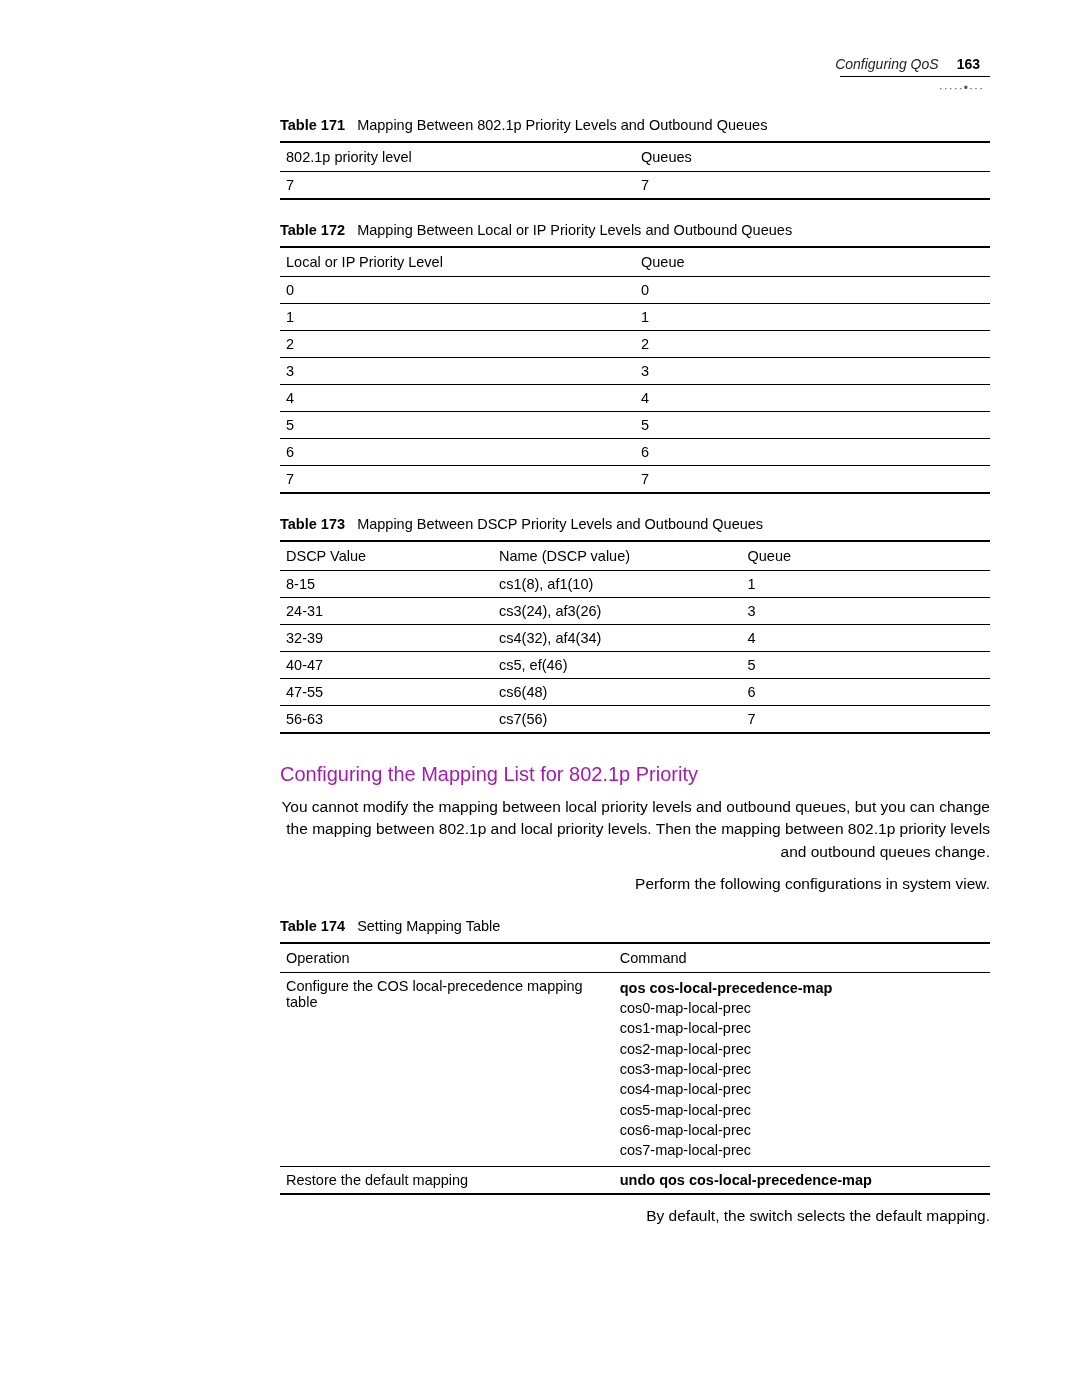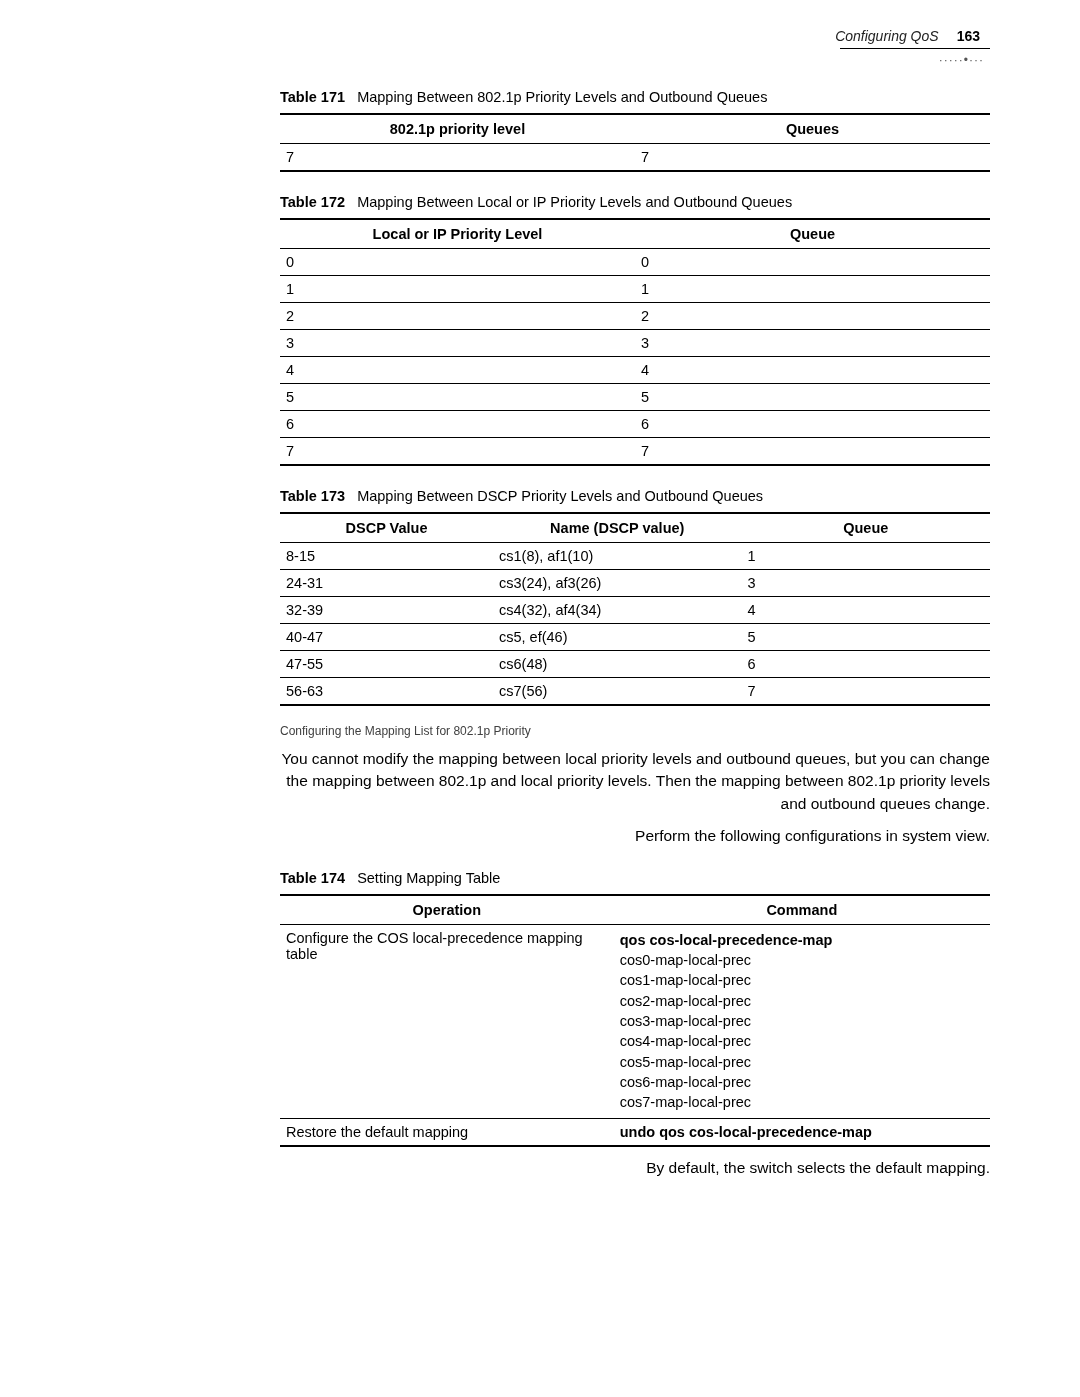--- a/index.html
+++ b/index.html
@@ -6,21 +6,21 @@
     margin: 0;
     padding: 0;
     font-family: "Helvetica Neue", Arial, sans-serif;
     color: #000;
     background: #fff;
   }
   .page {
     width: 1080px;
     min-height: 1397px;
     margin: 0 auto;
-    padding: 28px 90px 40px 90px;
+    padding: 56px 90px 40px 90px;
     box-sizing: border-box;
     position: relative;
   }
   .header-area {
     text-align: right;
     margin-bottom: 40px;
   }
   .header-line {
     display: flex;
     justify-content: flex-end;
@@ -61,37 +61,37 @@
     font-size: 14.5px;
     margin: 22px 0 8px 0;
   }
   .table-caption b { font-weight: bold; }
   table.data {
     width: 100%;
     border-collapse: collapse;
     font-size: 14.5px;
   }
   table.data th {
-    text-align: center;
-    font-weight: bold;
+    text-align: left;
+    font-weight: normal;
     padding: 6px 6px;
     border-top: 2px solid #000;
     border-bottom: 1.5px solid #000;
   }
   table.data td {
     padding: 5px 6px;
     border-bottom: 1px solid #000;
   }
   table.data tr:last-child td {
     border-bottom: 2px solid #000;
   }
   .subheading {
-    font-size: 12px;
-    margin: 18px 0 10px 0;
-    color: #404040;
+    font-size: 20px;
+    margin: 29px 0 10px 0;
+    color: #a21caf;
   }
   .body-text {
     font-size: 15.5px;
     line-height: 1.45;
     margin: 10px 0;
     text-align: right;
   }
   .cmd-bold { font-weight: bold; }
   .cmd-ital { }
   .cmd-line { display:block; line-height:1.4; }

